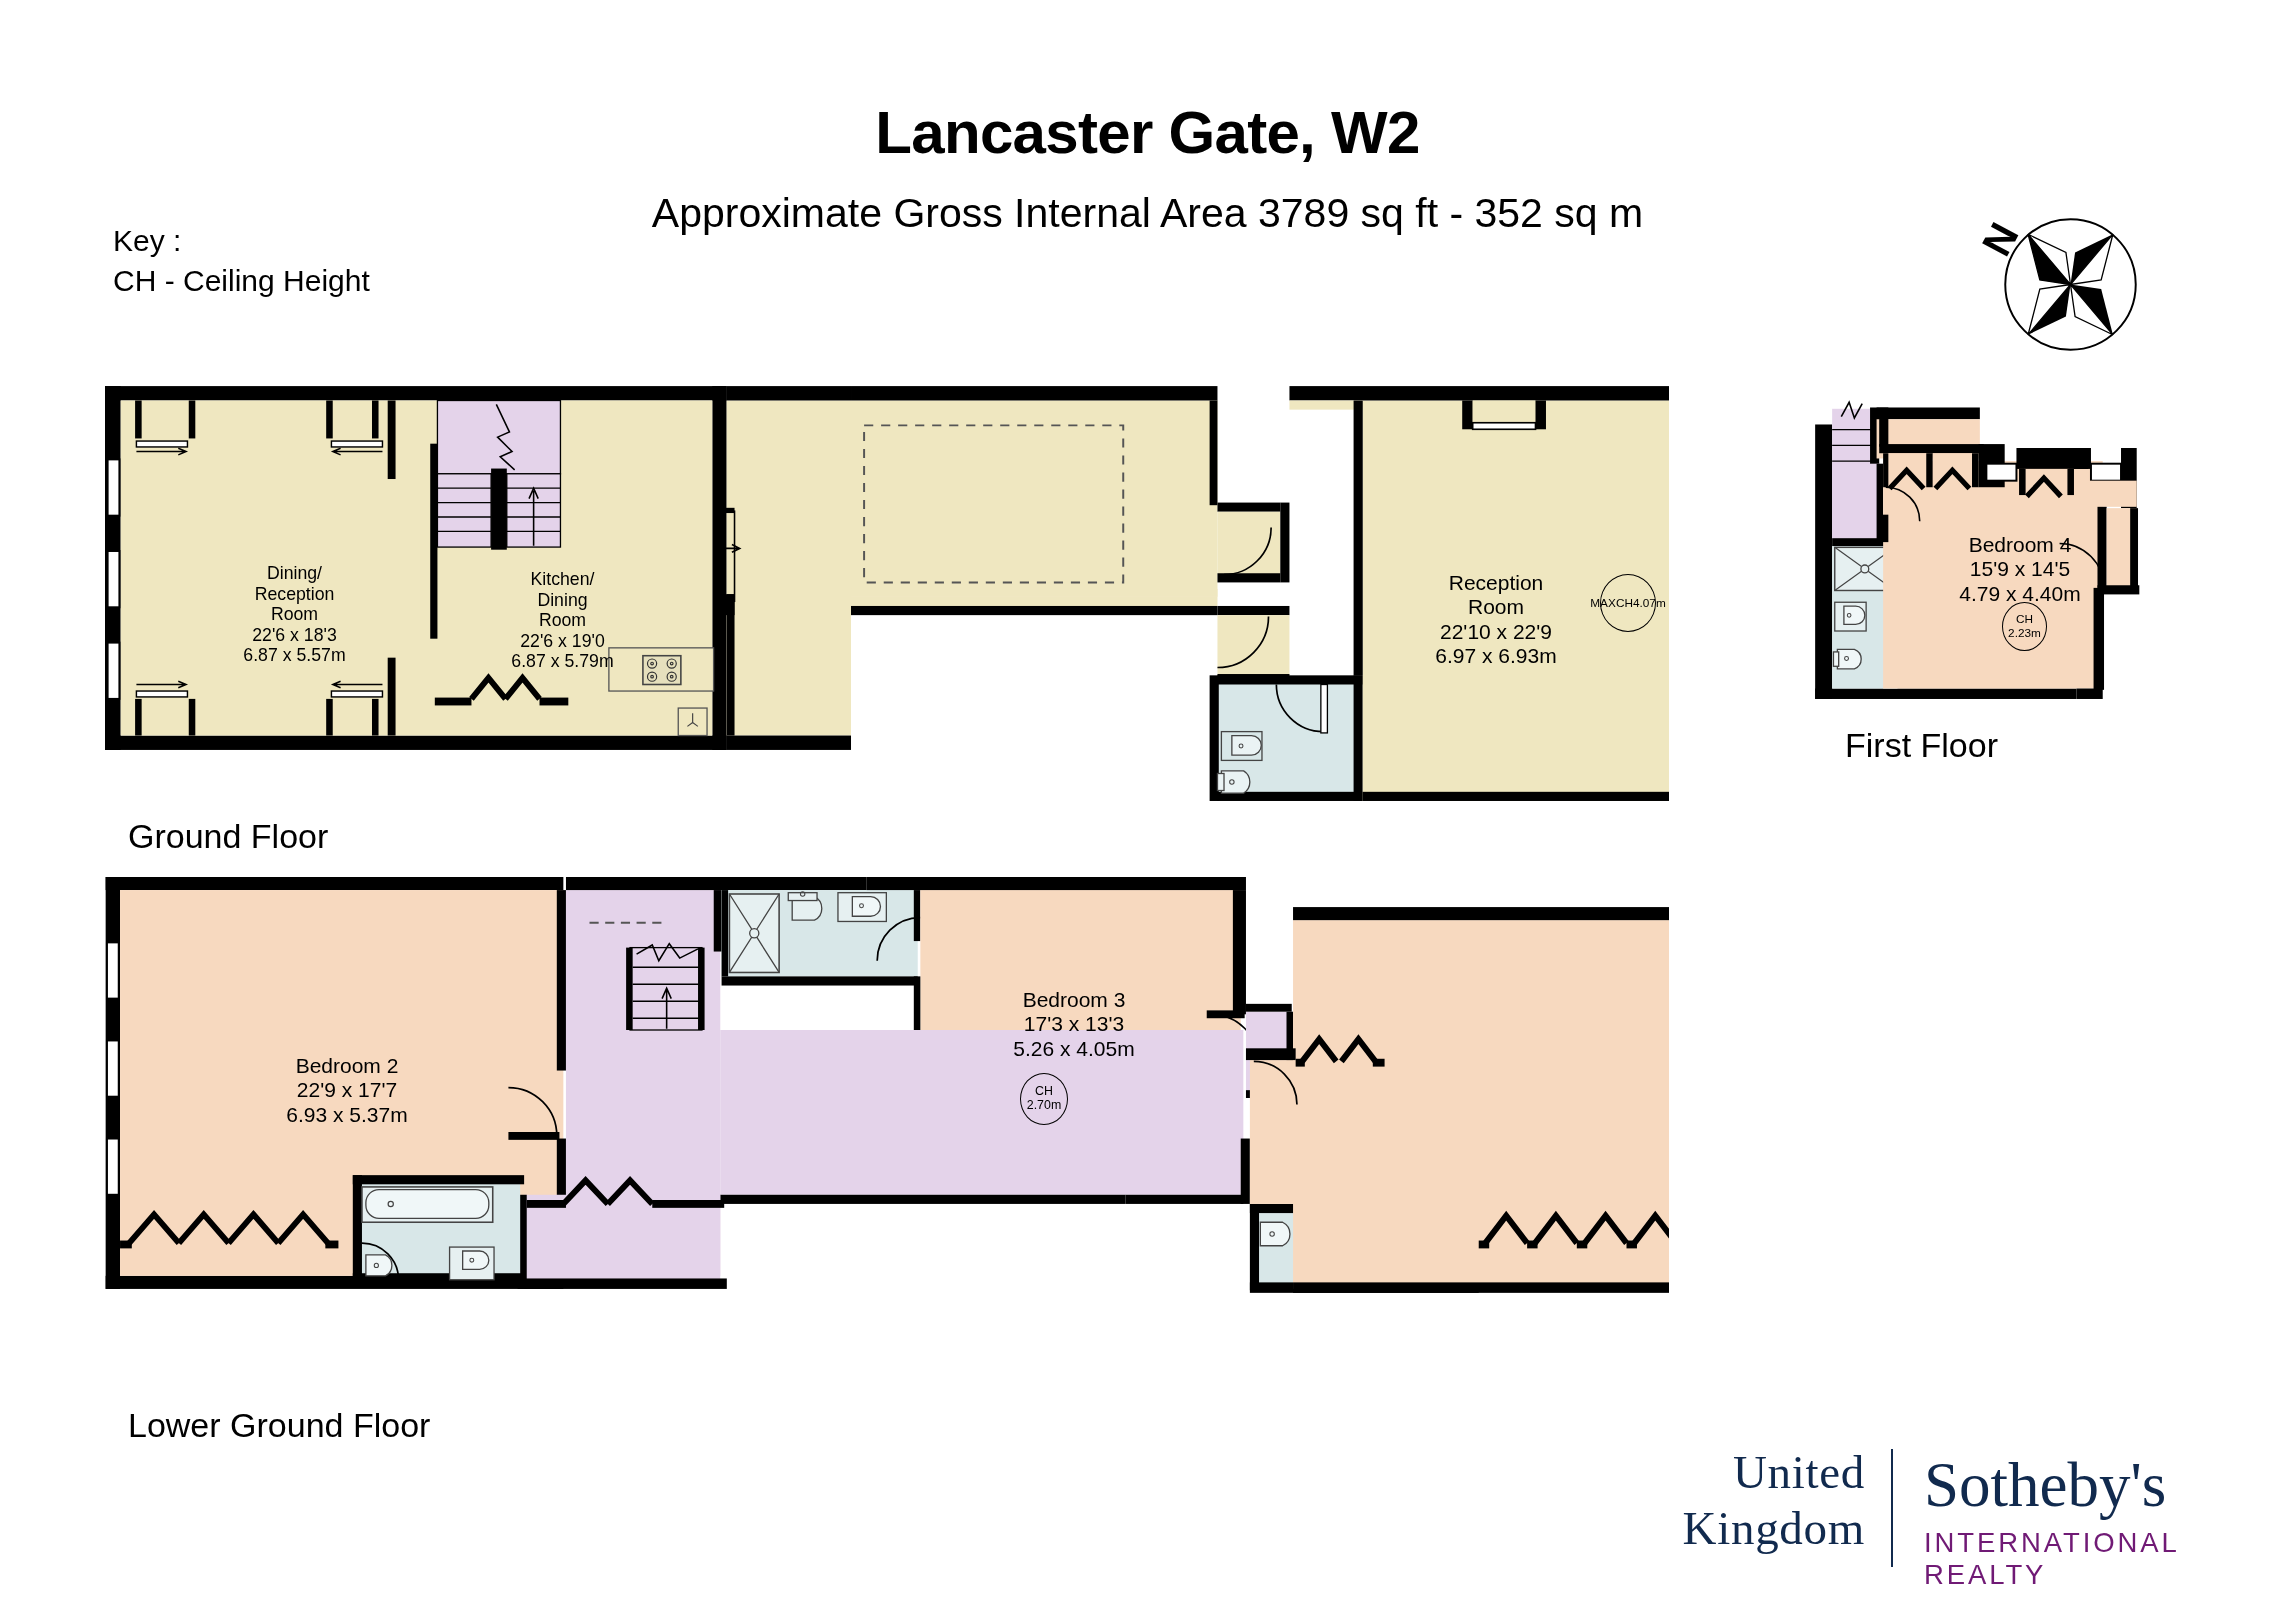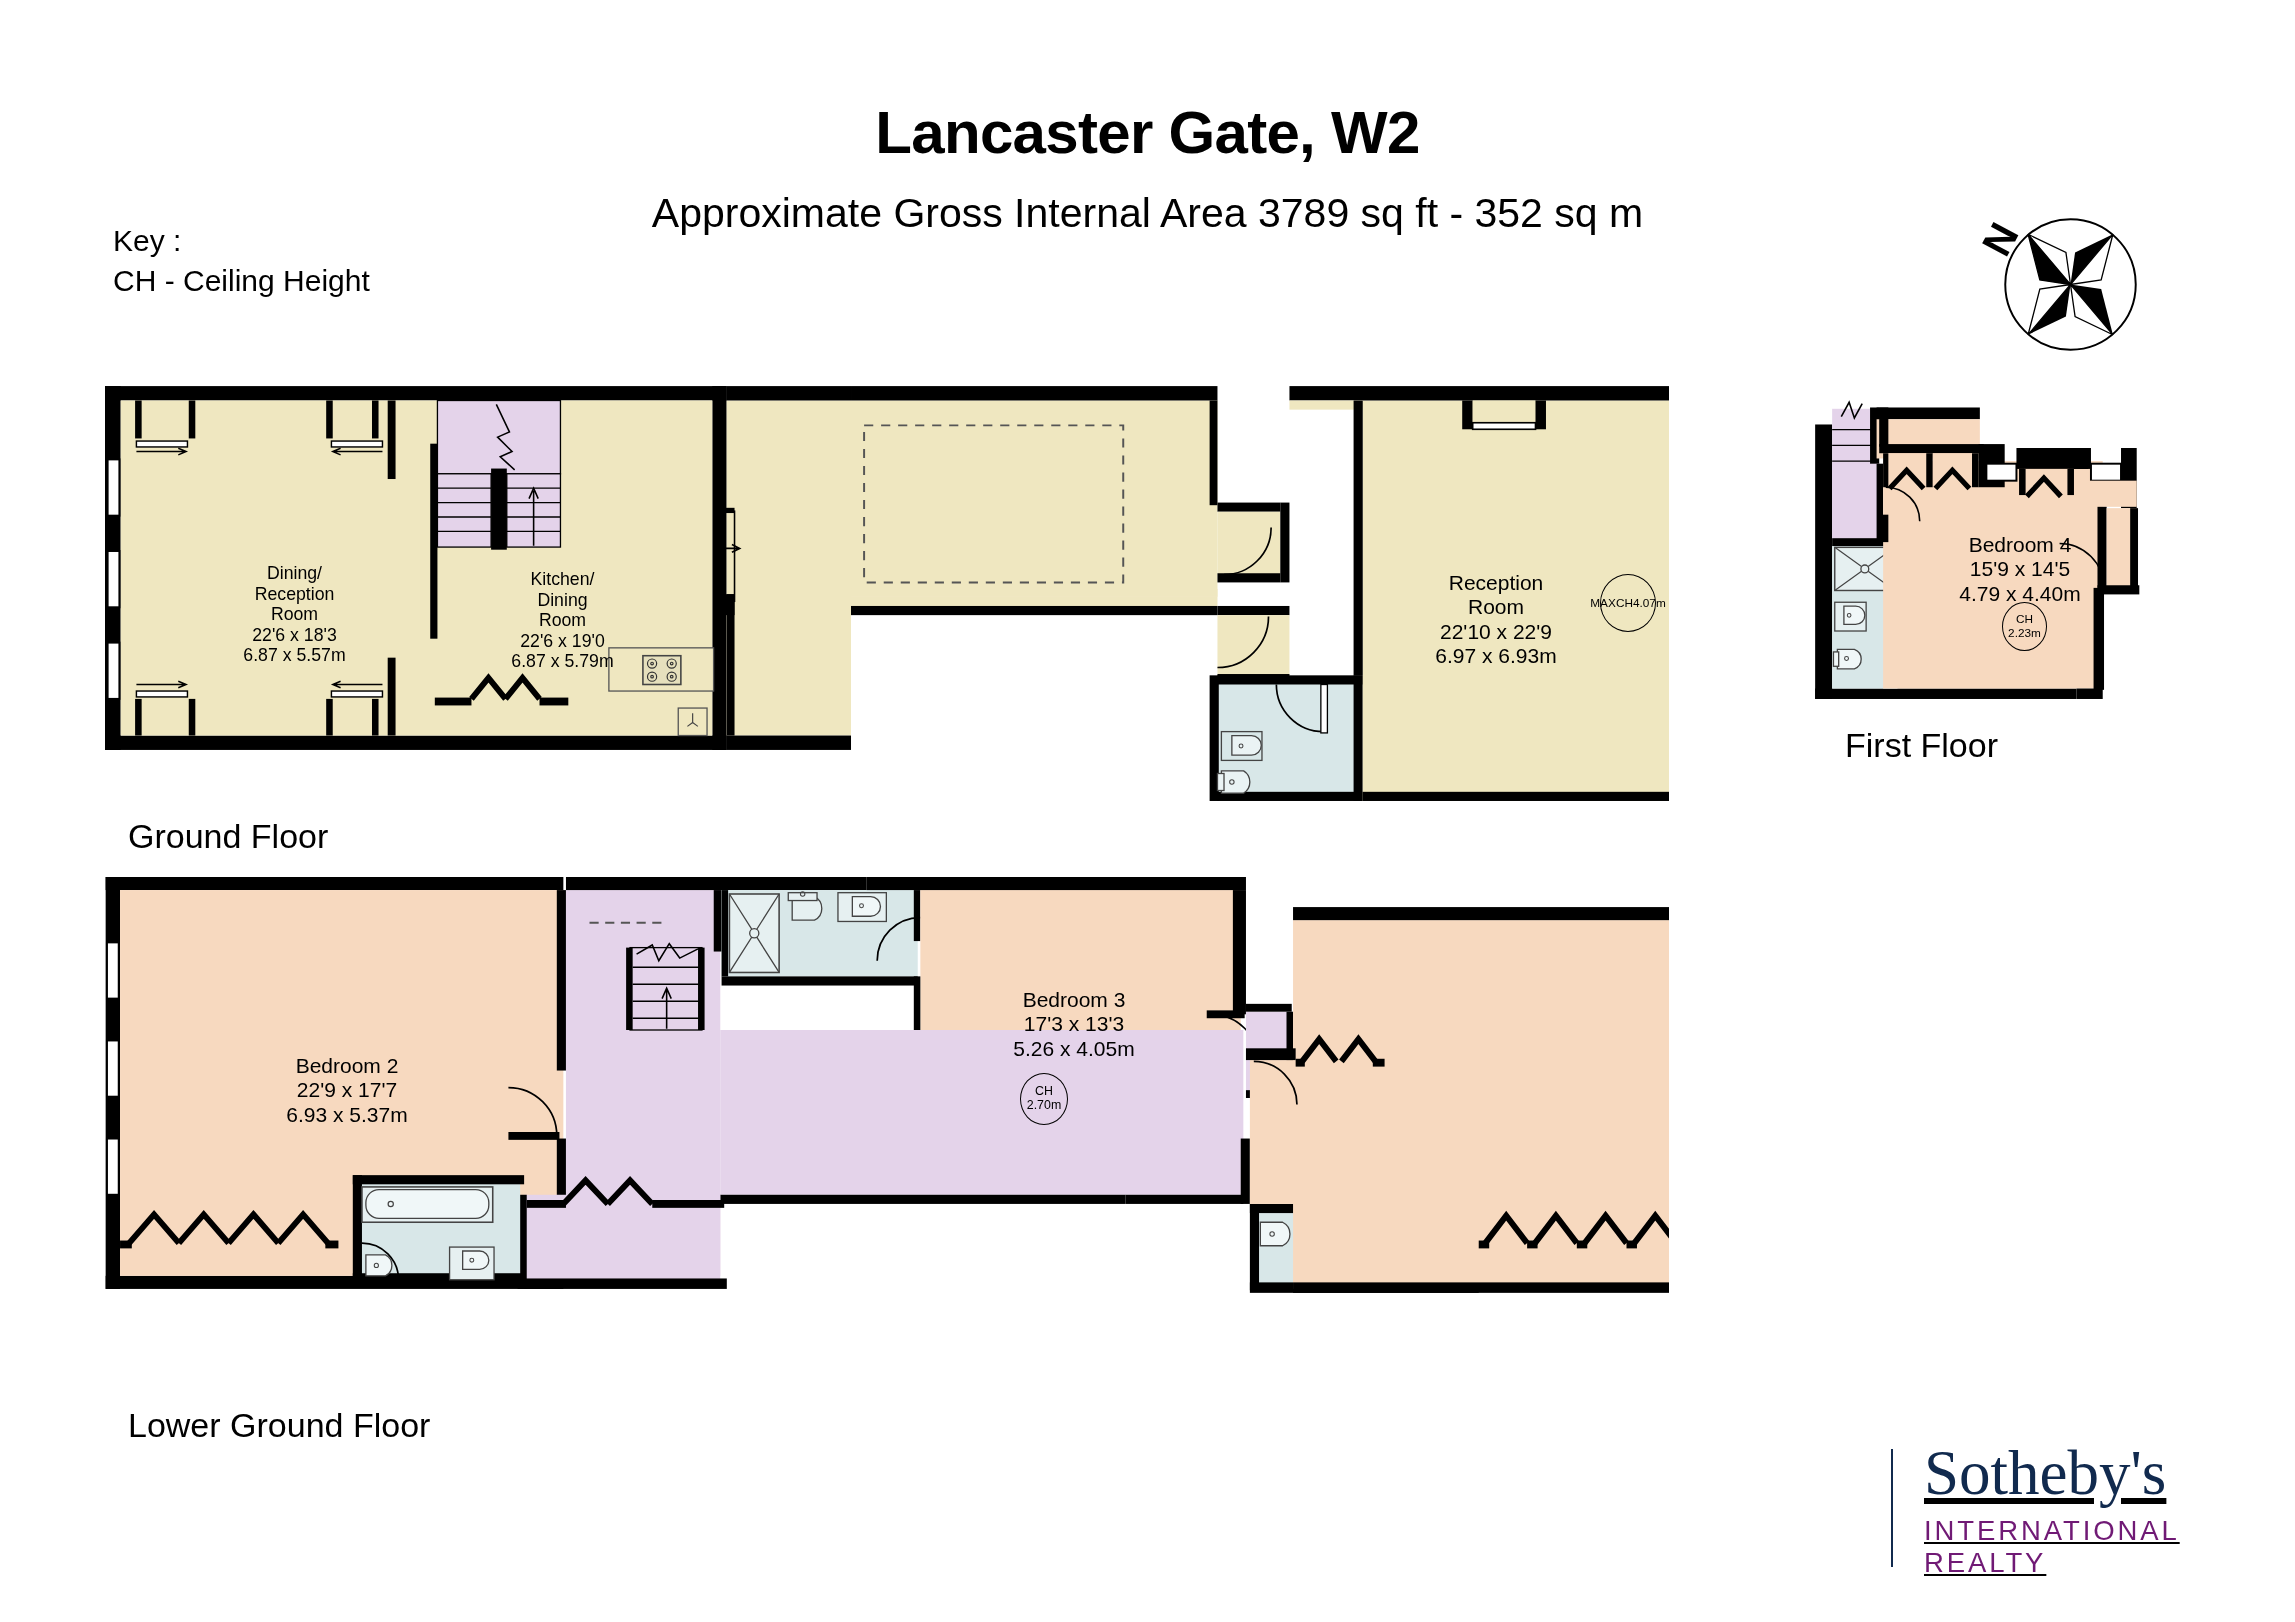--- a/index.html
+++ b/index.html
@@ -37,21 +37,21 @@
       font-size:17.7px;white-space:nowrap;}
   .roomlabel.big{font-size:21px;}
 
   
   #logo{left:1610px;top:1440px;width:615px;height:151px;}
   #logo-left{position:absolute;left:0;top:5.2px;width:255px;text-align:right;
       font-family:"Liberation Serif","DejaVu Serif",serif;
       font-size:47px;line-height:1.18;color:#112a4e;letter-spacing:0.7px;}
   #logo-rule{position:absolute;left:281px;top:9.2px;width:2px;height:118px;
       background:#112a4e;}
-  #logo-right{position:absolute;left:314px;top:0px;width:308px;text-decoration:underline;}
+  #logo-right{position:absolute;left:314px;top:12px;width:308px;}
   #logo-sothebys{font-family:"Liberation Serif","DejaVu Serif",serif;
       font-size:63px;color:#112a4e;line-height:1.05;}
   #logo-intl{font-family:"Liberation Sans","DejaVu Sans",sans-serif;
       font-size:27.5px;color:#701a75;letter-spacing:2.9px;margin-top:9.2px;}
 </style>
 </head>
 <body>
 
 <div class="abs" id="page-title">Lancaster Gate, W2</div>
 <div class="abs" id="page-subtitle">Approximate Gross Internal Area 3789 sq ft - 352 sq m</div>
@@ -547,19 +547,23 @@
     <div>CH</div>
     <div>2.23m</div>
   </div>
 </div>
 
 <div class="abs floor-caption" id="cap-ground">Ground Floor</div>
 <div class="abs floor-caption" id="cap-lower">Lower Ground Floor</div>
 <div class="abs floor-caption" id="cap-first">First Floor</div>
 
 <div class="abs" id="logo">
+  <div id="logo-left">
+    <div>United</div>
+    <div>Kingdom</div>
+  </div>
   <div id="logo-rule"></div>
   <div id="logo-right">
     <div id="logo-sothebys">Sotheby's</div>
     <div id="logo-intl">INTERNATIONAL REALTY</div>
   </div>
 </div>
 
 
 </body></html>

